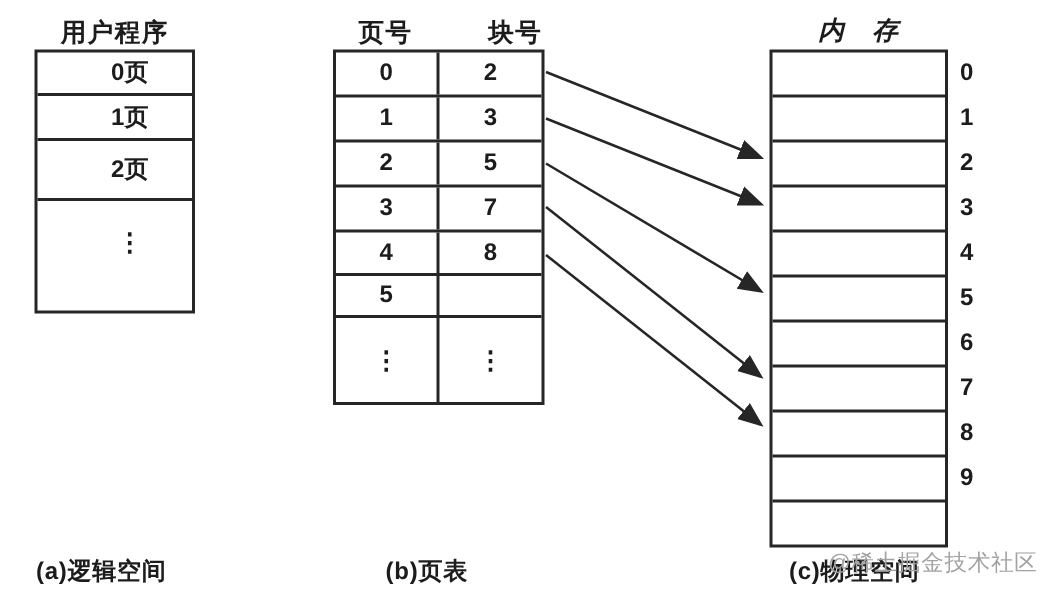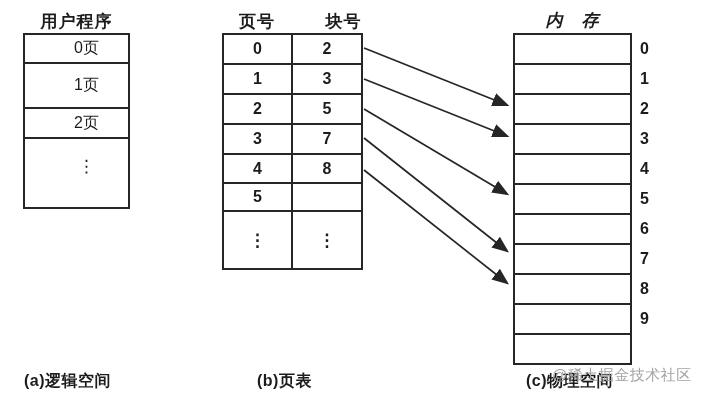--- a/index.html
+++ b/index.html
@@ -26,21 +26,21 @@
   }
 
   
   .lbox {
     left: 23px; top: 33px; width: 107px; height: 176px;
     border: 2px solid #262626;
     display: flex; flex-direction: column;
   }
   .lrow {
     display: flex; align-items: center; justify-content: center;
-    font-size: 16px; font-weight: 400; padding-left: 20px;
+    font-size: 16px; font-weight: 700; padding-left: 20px;
   }
   .lrow + .lrow { border-top: 2px solid #262626; }
 
   
   .ptable {
     left: 222px; top: 33px; width: 141px; height: 237px;
     border: 2px solid #262626;
     display: flex; flex-direction: column;
   }
   .prow { display: flex; }
@@ -89,24 +89,24 @@
 <body>
 
 <div class="stage">
 
   <div class="abs blk-title" style="left:23px; top:10px; width:107px;">用户程序</div>
 
   <div class="abs lbox">
     <div class="lrow" style="height:27px">
       <span>0页</span>
     </div>
-    <div class="lrow" style="height:45px">
+    <div class="lrow" style="height:30px">
       <span>1页</span>
     </div>
-    <div class="lrow" style="height:30px">
+    <div class="lrow" style="height:40px">
       <span>2页</span>
     </div>
     <div class="lrow" style="height:56px">
       <span class="dots">⋮</span>
     </div>
   </div>
 
   <div class="abs blk-title" style="left:222px; top:10px; width:70px;">页号</div>
 
   <div class="abs caption" style="left:24px;">(a)逻辑空间</div>

